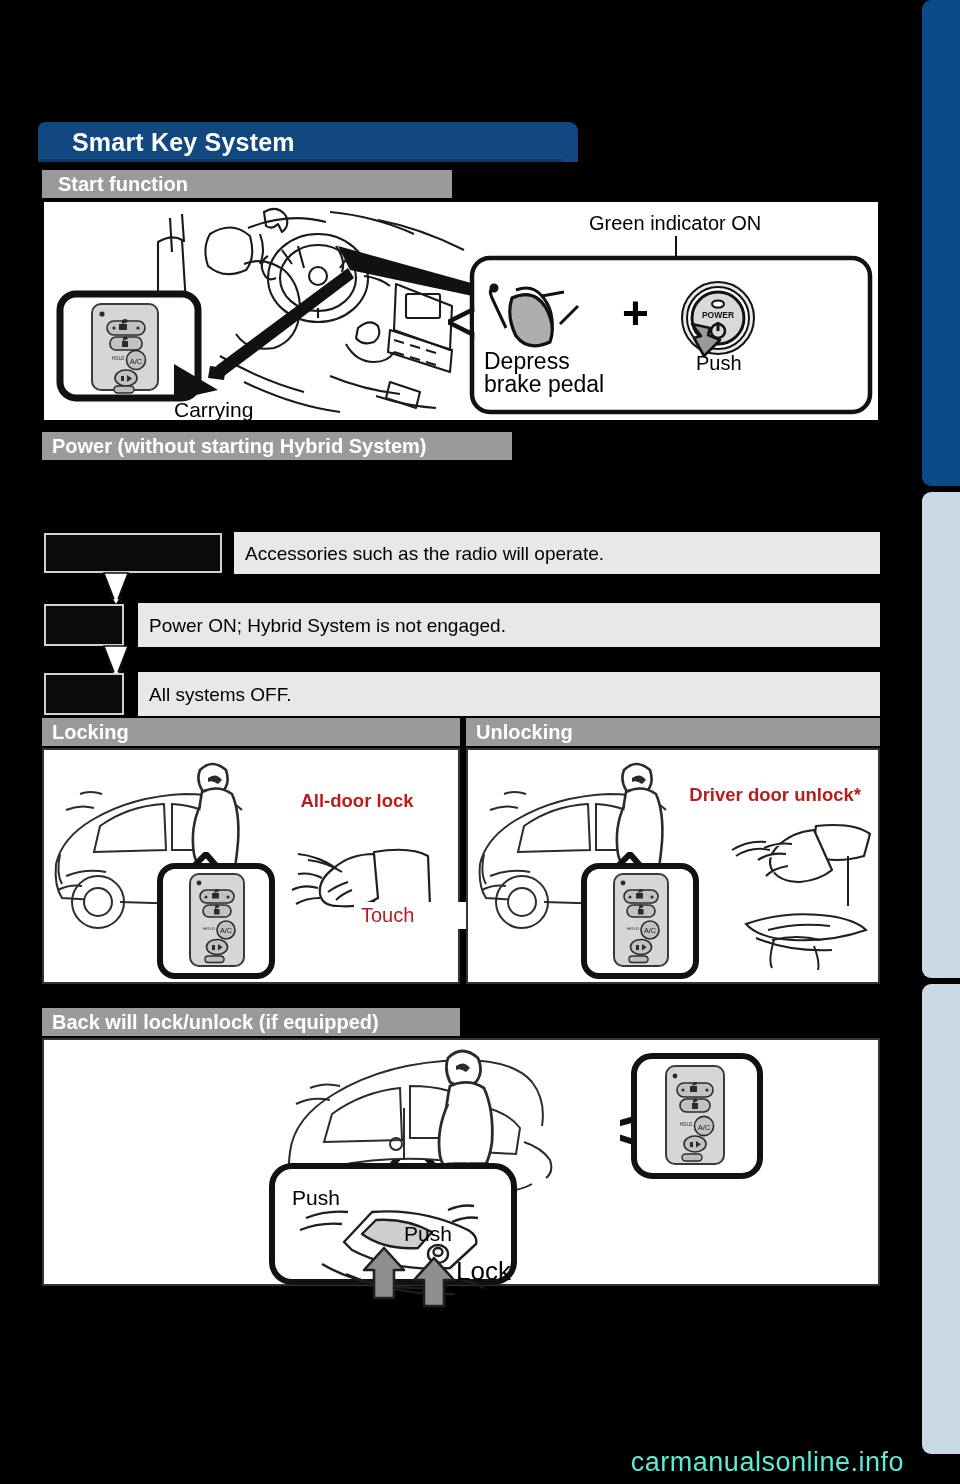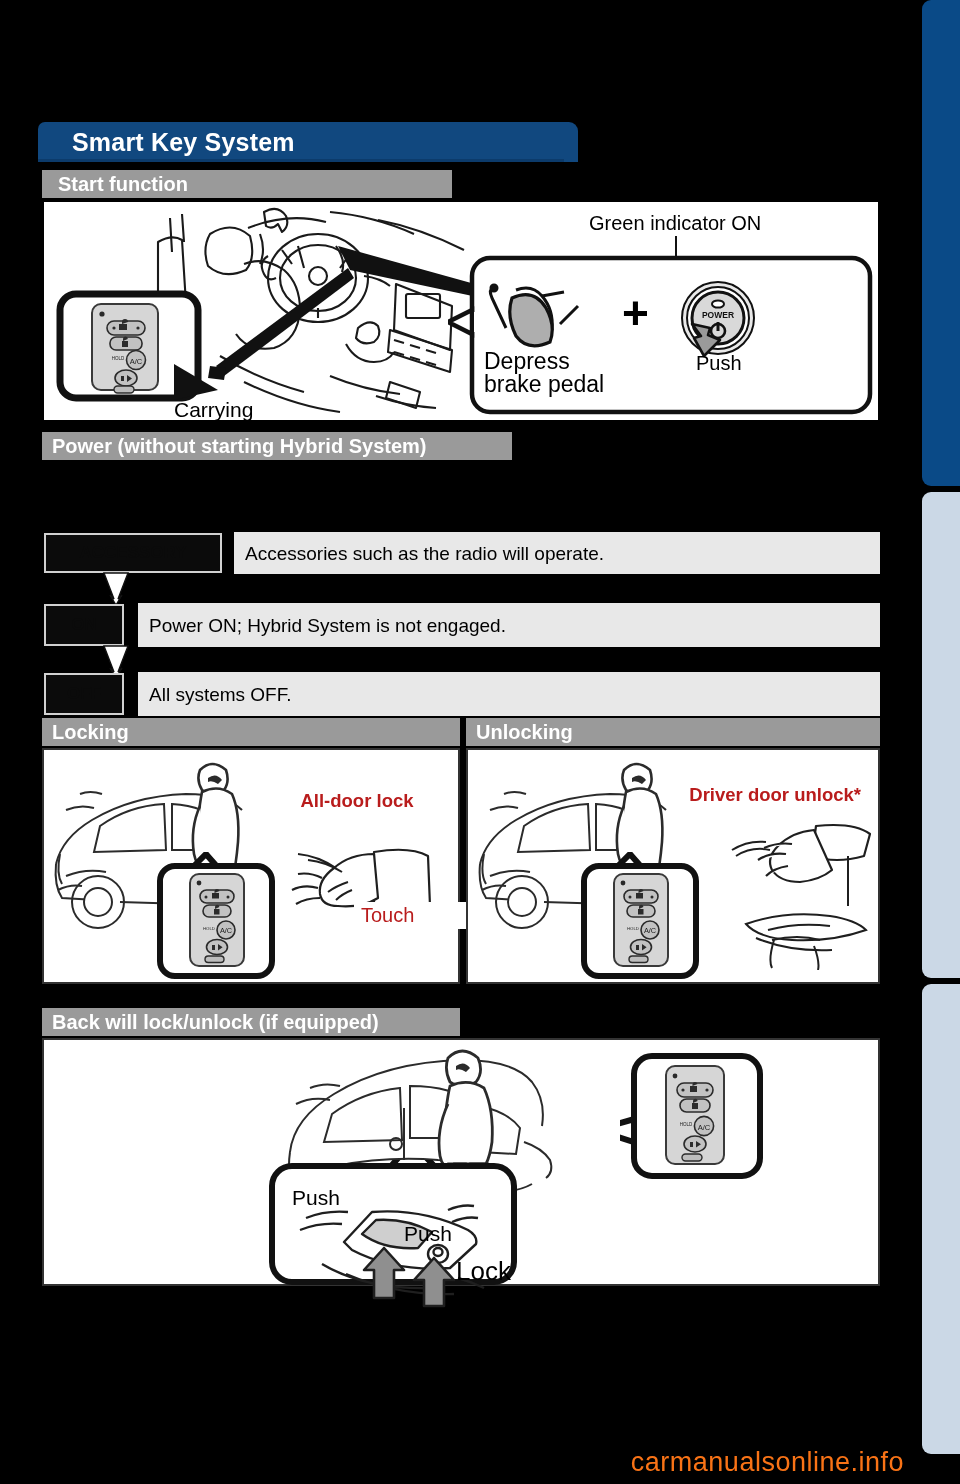--- a/index.html
+++ b/index.html
@@ -97,21 +97,21 @@
   .cap-plain { font-weight: normal; }
 
   .lbl {
     position: absolute; color: #000; white-space: nowrap;
     font-size: 19px;
   }
   .lbl-b { font-weight: bold; }
 
   .watermark {
     position: absolute; right: 56px; bottom: 6px;
-    color: #f97316; font-size: 27px; letter-spacing: .5px;
+    color: #5eead4; font-size: 27px; letter-spacing: .5px;
     font-family: "Liberation Sans", sans-serif;
   }
 
   svg { display: block; }
   .ill { position: absolute; }
 </style>
 </head>
 <body>
 
 <div id="page">

